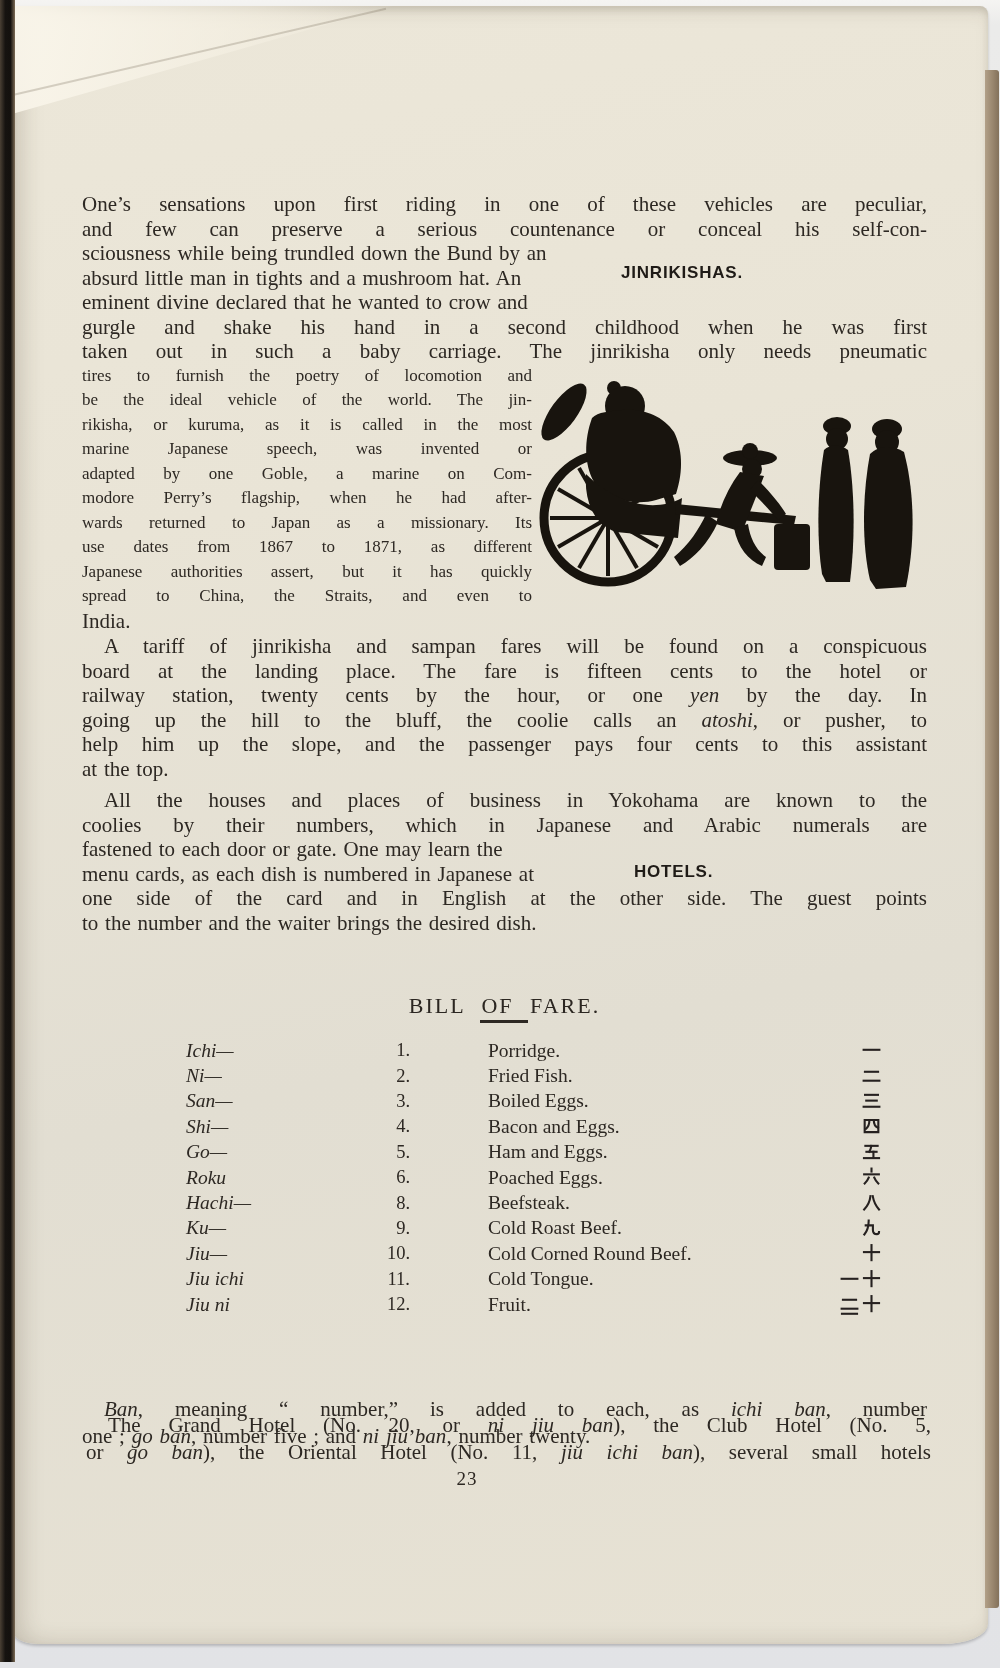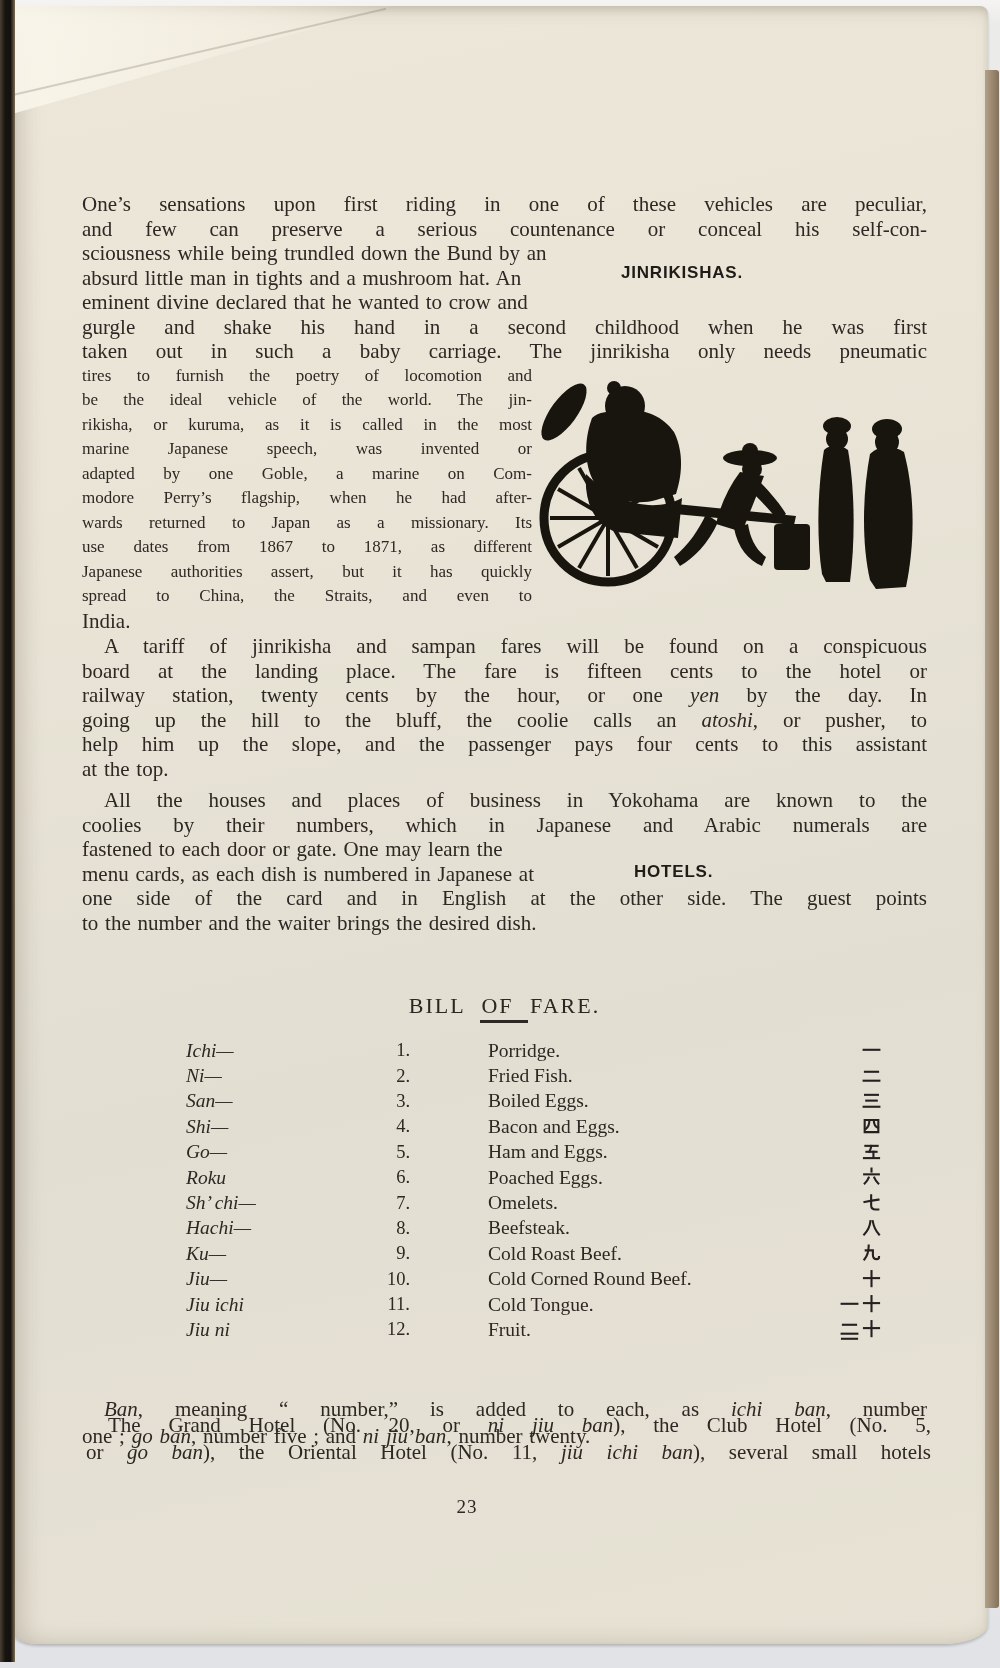--- a/index.html
+++ b/index.html
@@ -30,21 +30,21 @@
   .sidehead{font-family:"Liberation Sans","DejaVu Sans",sans-serif;font-weight:700;
         font-size:17px;letter-spacing:.8px;color:#1f1b17;}
   .bof-title{font-size:22px;letter-spacing:2px;word-spacing:9px;text-align:center;color:#2b2621;}
   .bof-rule{height:3px;background:#2d2823;}
   .bof-table{font-size:19.5px;}
   .bf-row{display:grid;grid-template-columns:148px 44px 14px 300px 78px;height:25.4px;align-items:center;gap:32px;}
   .bf-romaji{font-style:italic;}
   .bf-num{text-align:right;font-size:18.5px;}
   .bf-kanji{display:flex;justify-content:flex-end;padding-right:16px;gap:1px;}
   .bf-kanji svg{display:block;}
-  .pageno{font-size:19px;text-align:center;letter-spacing:1px;margin-top:28px;}
+  .pageno{font-size:19px;text-align:center;letter-spacing:1px;}
   i{font-style:italic;}
   .illo svg{display:block;}
 </style>
 </head>
 <body>
 
 <div class="stage">
 
   <div class="page"></div>
   <div class="fold"></div>
@@ -242,32 +242,20 @@
         <span class="bf-kanji">
           <svg width="21" height="23" viewBox="0 0 24 26">
             <path d="M12 2.8 V6.2" fill="none" stroke="#262120" stroke-width="2.4" stroke-linecap="square"></path>
             <path d="M3.6 9.4 H20.4" fill="none" stroke="#262120" stroke-width="2.4" stroke-linecap="square"></path>
             <path d="M8.8 13.2 C7.8 15.8 6.2 18 4.2 19.8" fill="none" stroke="#262120" stroke-width="2.4" stroke-linecap="square"></path>
             <path d="M15.2 13.2 C16.2 15.8 17.8 18 19.8 19.8" fill="none" stroke="#262120" stroke-width="2.4" stroke-linecap="square"></path>
           </svg>
         </span>
       </div>
       <div class="bf-row">
-        <span class="bf-romaji">Sh’ chi—</span>
-        <span class="bf-num">7.</span>
-        <span></span>
-        <span class="bf-dish">Omelets.</span>
-        <span class="bf-kanji">
-          <svg width="21" height="23" viewBox="0 0 24 26">
-            <path d="M4 11.2 C9 10.2 15 9.2 20 8.6" fill="none" stroke="#262120" stroke-width="2.4" stroke-linecap="square"></path>
-            <path d="M11.6 3.6 V15 C11.6 18.6 13.2 19.8 16.6 19.8 H19.8" fill="none" stroke="#262120" stroke-width="2.4" stroke-linecap="square"></path>
-          </svg>
-        </span>
-      </div>
-      <div class="bf-row">
         <span class="bf-romaji">Hachi—</span>
         <span class="bf-num">8.</span>
         <span></span>
         <span class="bf-dish">Beefsteak.</span>
         <span class="bf-kanji">
           <svg width="21" height="23" viewBox="0 0 24 26">
             <path d="M10.8 4.6 C10.2 10.2 7.8 15.6 3.6 19.8" fill="none" stroke="#262120" stroke-width="2.4" stroke-linecap="square"></path>
             <path d="M13.4 4.6 C14.4 10.2 16.8 15.6 20.6 19.8" fill="none" stroke="#262120" stroke-width="2.4" stroke-linecap="square"></path>
           </svg>
         </span>

